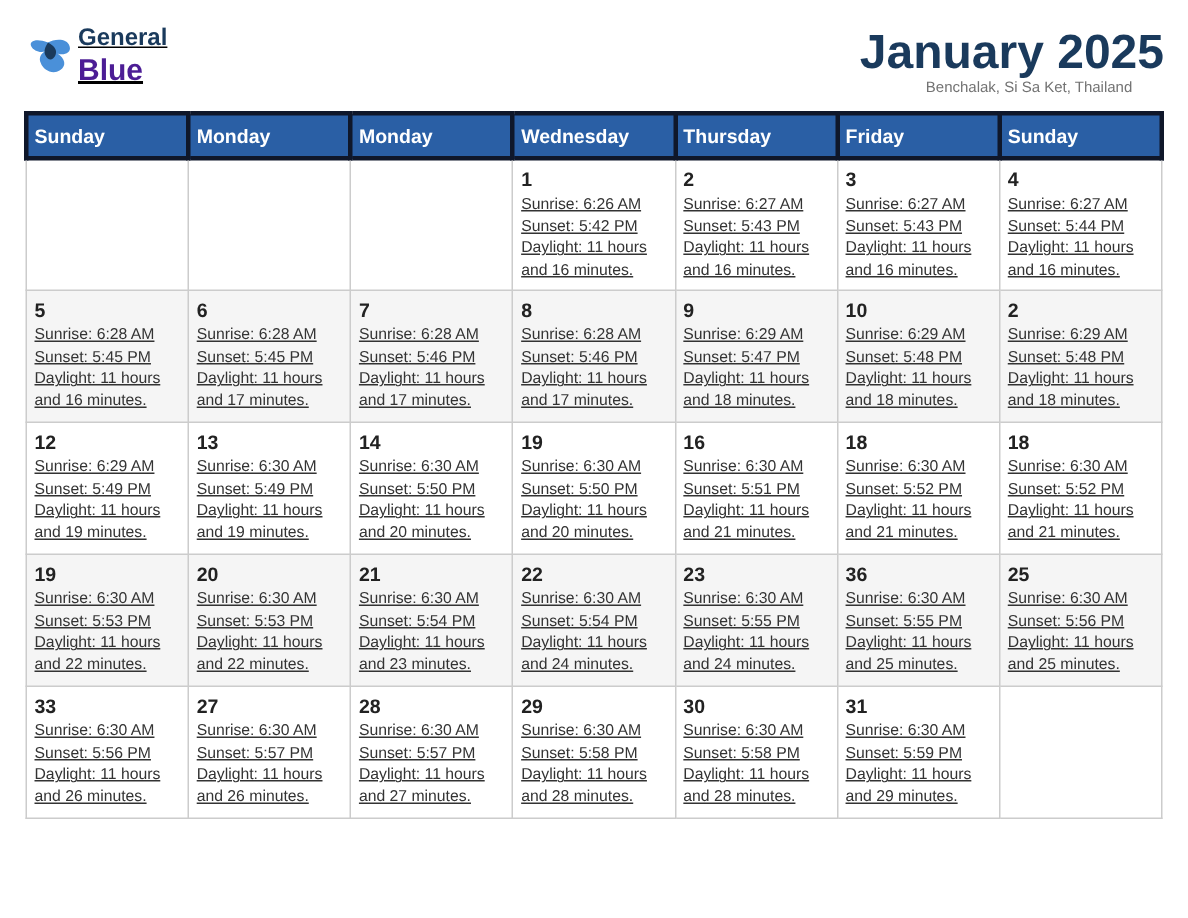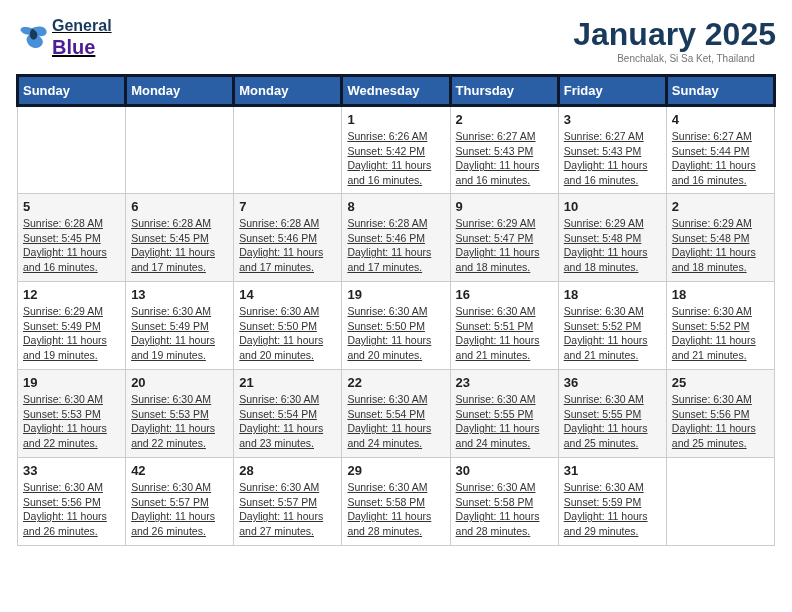--- a/index.html
+++ b/index.html
@@ -225,21 +225,21 @@
           <span class="day-number">25</span>
           <div class="day-info">Sunrise: 6:30 AM<br>Sunset: 5:56 PM<br>Daylight: 11 hours<br>and 25 minutes.</div>
         </td>
       </tr>
       <tr>
         <td>
           <span class="day-number">33</span>
           <div class="day-info">Sunrise: 6:30 AM<br>Sunset: 5:56 PM<br>Daylight: 11 hours<br>and 26 minutes.</div>
         </td>
         <td>
-          <span class="day-number">42</span>
+          <span class="day-number">27</span>
           <div class="day-info">Sunrise: 6:30 AM<br>Sunset: 5:57 PM<br>Daylight: 11 hours<br>and 26 minutes.</div>
         </td>
         <td>
           <span class="day-number">28</span>
           <div class="day-info">Sunrise: 6:30 AM<br>Sunset: 5:57 PM<br>Daylight: 11 hours<br>and 27 minutes.</div>
         </td>
         <td>
           <span class="day-number">29</span>
           <div class="day-info">Sunrise: 6:30 AM<br>Sunset: 5:58 PM<br>Daylight: 11 hours<br>and 28 minutes.</div>
         </td>

